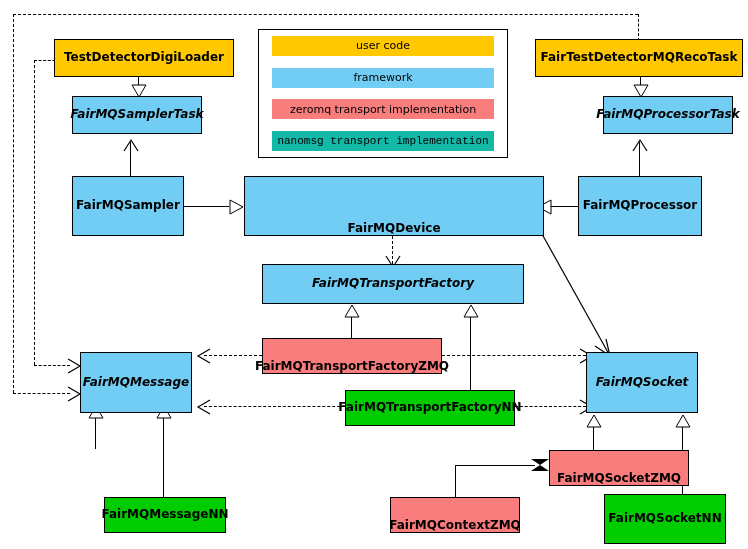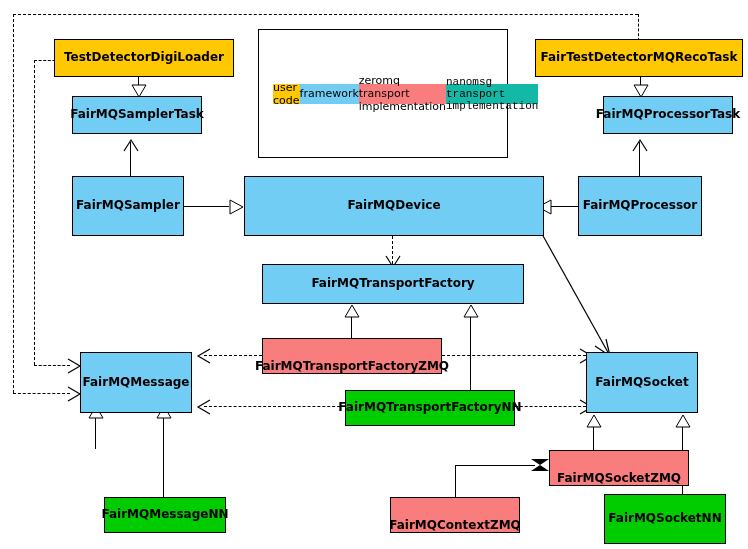--- a/index.html
+++ b/index.html
@@ -12,37 +12,36 @@
     border:1px solid #000;
     display:flex;align-items:center;justify-content:center;
     text-align:center;
     font-size:12px;
     font-weight:bold;
     color:#000;
     line-height:1.1;
     z-index:5;
     padding:0 3px;
   }
-  .node.abstract{}
+  .node.abstract{font-style:italic;}
   .c-user{background:#FFC800;}
   .c-framework{background:#72CDF4;}
   .c-zmq{background:#FA7D7D;align-items:flex-end;}
   .c-nn{background:#00CC00;}
 
   
   #legend{
     position:absolute;
     left:258px;top:29px;width:250px;height:129px;
     background:#ffffff;border:1px solid #000;
     z-index:6;
-    display:flex;flex-direction:row;
+    display:flex;flex-direction:column;
     justify-content:space-around;
     align-items:center;
     box-sizing:border-box;
-    padding-left:14px;
   }
   .legend-row{
     width:222px;height:20px;
     display:flex;align-items:center;justify-content:center;
     font-size:11px;font-weight:normal;color:#000;
   }
 
   
   .ln{position:absolute;background:#000;z-index:2;}
   .lh{height:1px;}
@@ -221,21 +220,21 @@
   </div>
 
   <div class="node c-framework abstract" style="left:72px;top:96px;width:130px;height:38px;">
     <span>FairMQSamplerTask</span>
   </div>
 
   <div class="node c-framework" style="left:72px;top:176px;width:112px;height:60px;">
     <span>FairMQSampler</span>
   </div>
 
-  <div class="node c-framework" style="left:244px;top:176px;width:300px;height:60px;">
+  <div class="node c-framework" style="left:244px;top:176px;width:300px;height:60px;align-items:flex-end;">
     <span>FairMQDevice</span>
   </div>
 
   <div class="node c-user" style="left:535px;top:39px;width:208px;height:38px;">
     <span>FairTestDetectorMQRecoTask</span>
   </div>
 
   <div class="node c-framework abstract" style="left:575px;top:96px;width:130px;height:38px;margin-left:28px;">
     <span>FairMQProcessorTask</span>
   </div>

